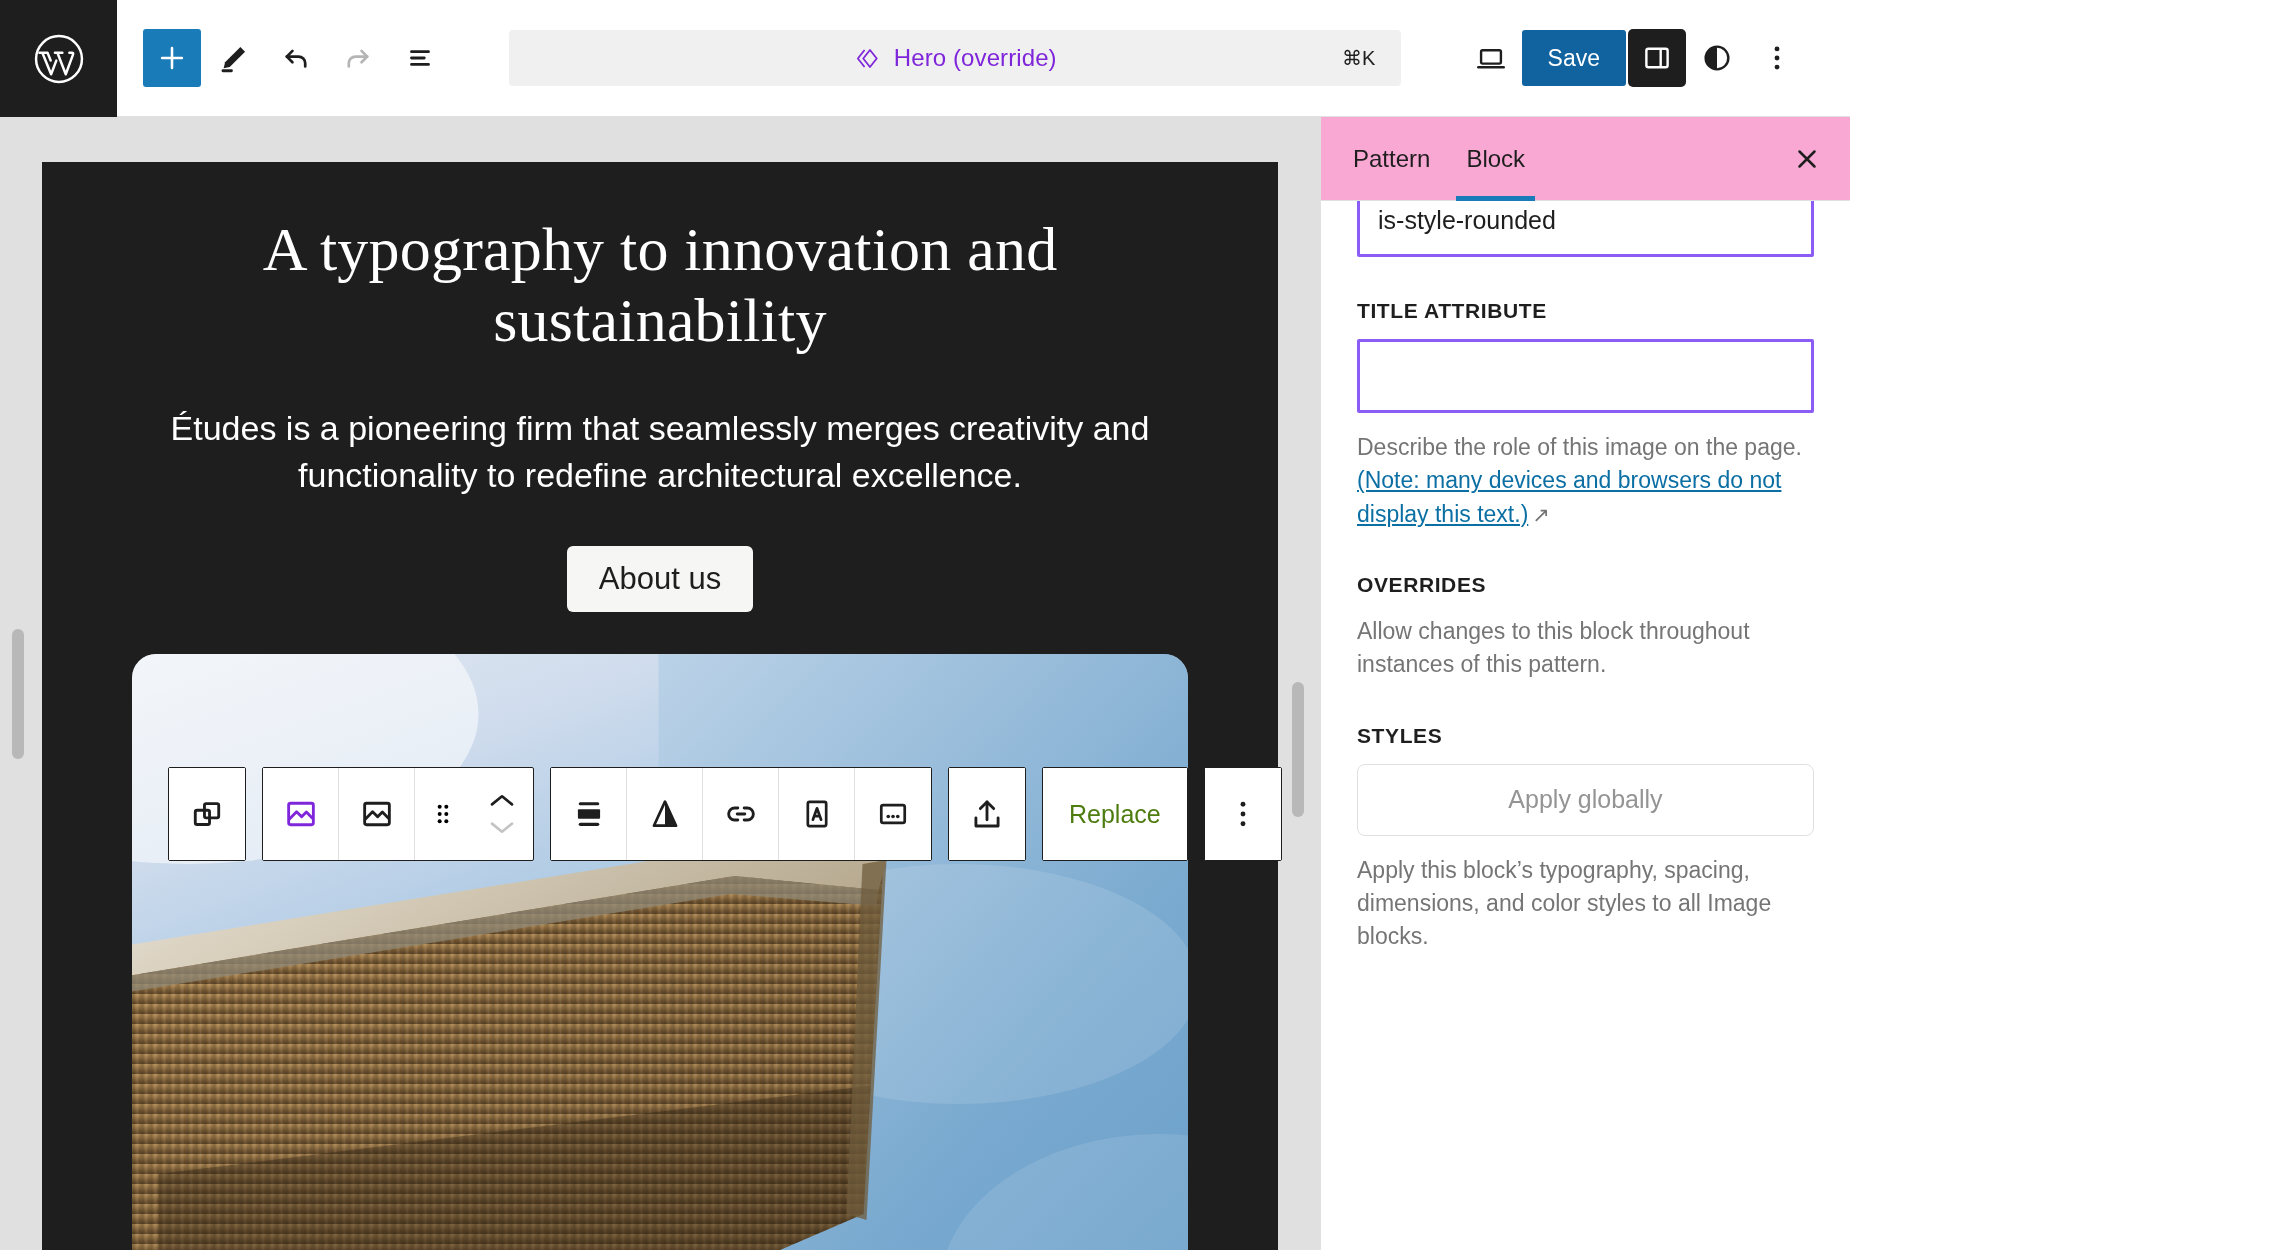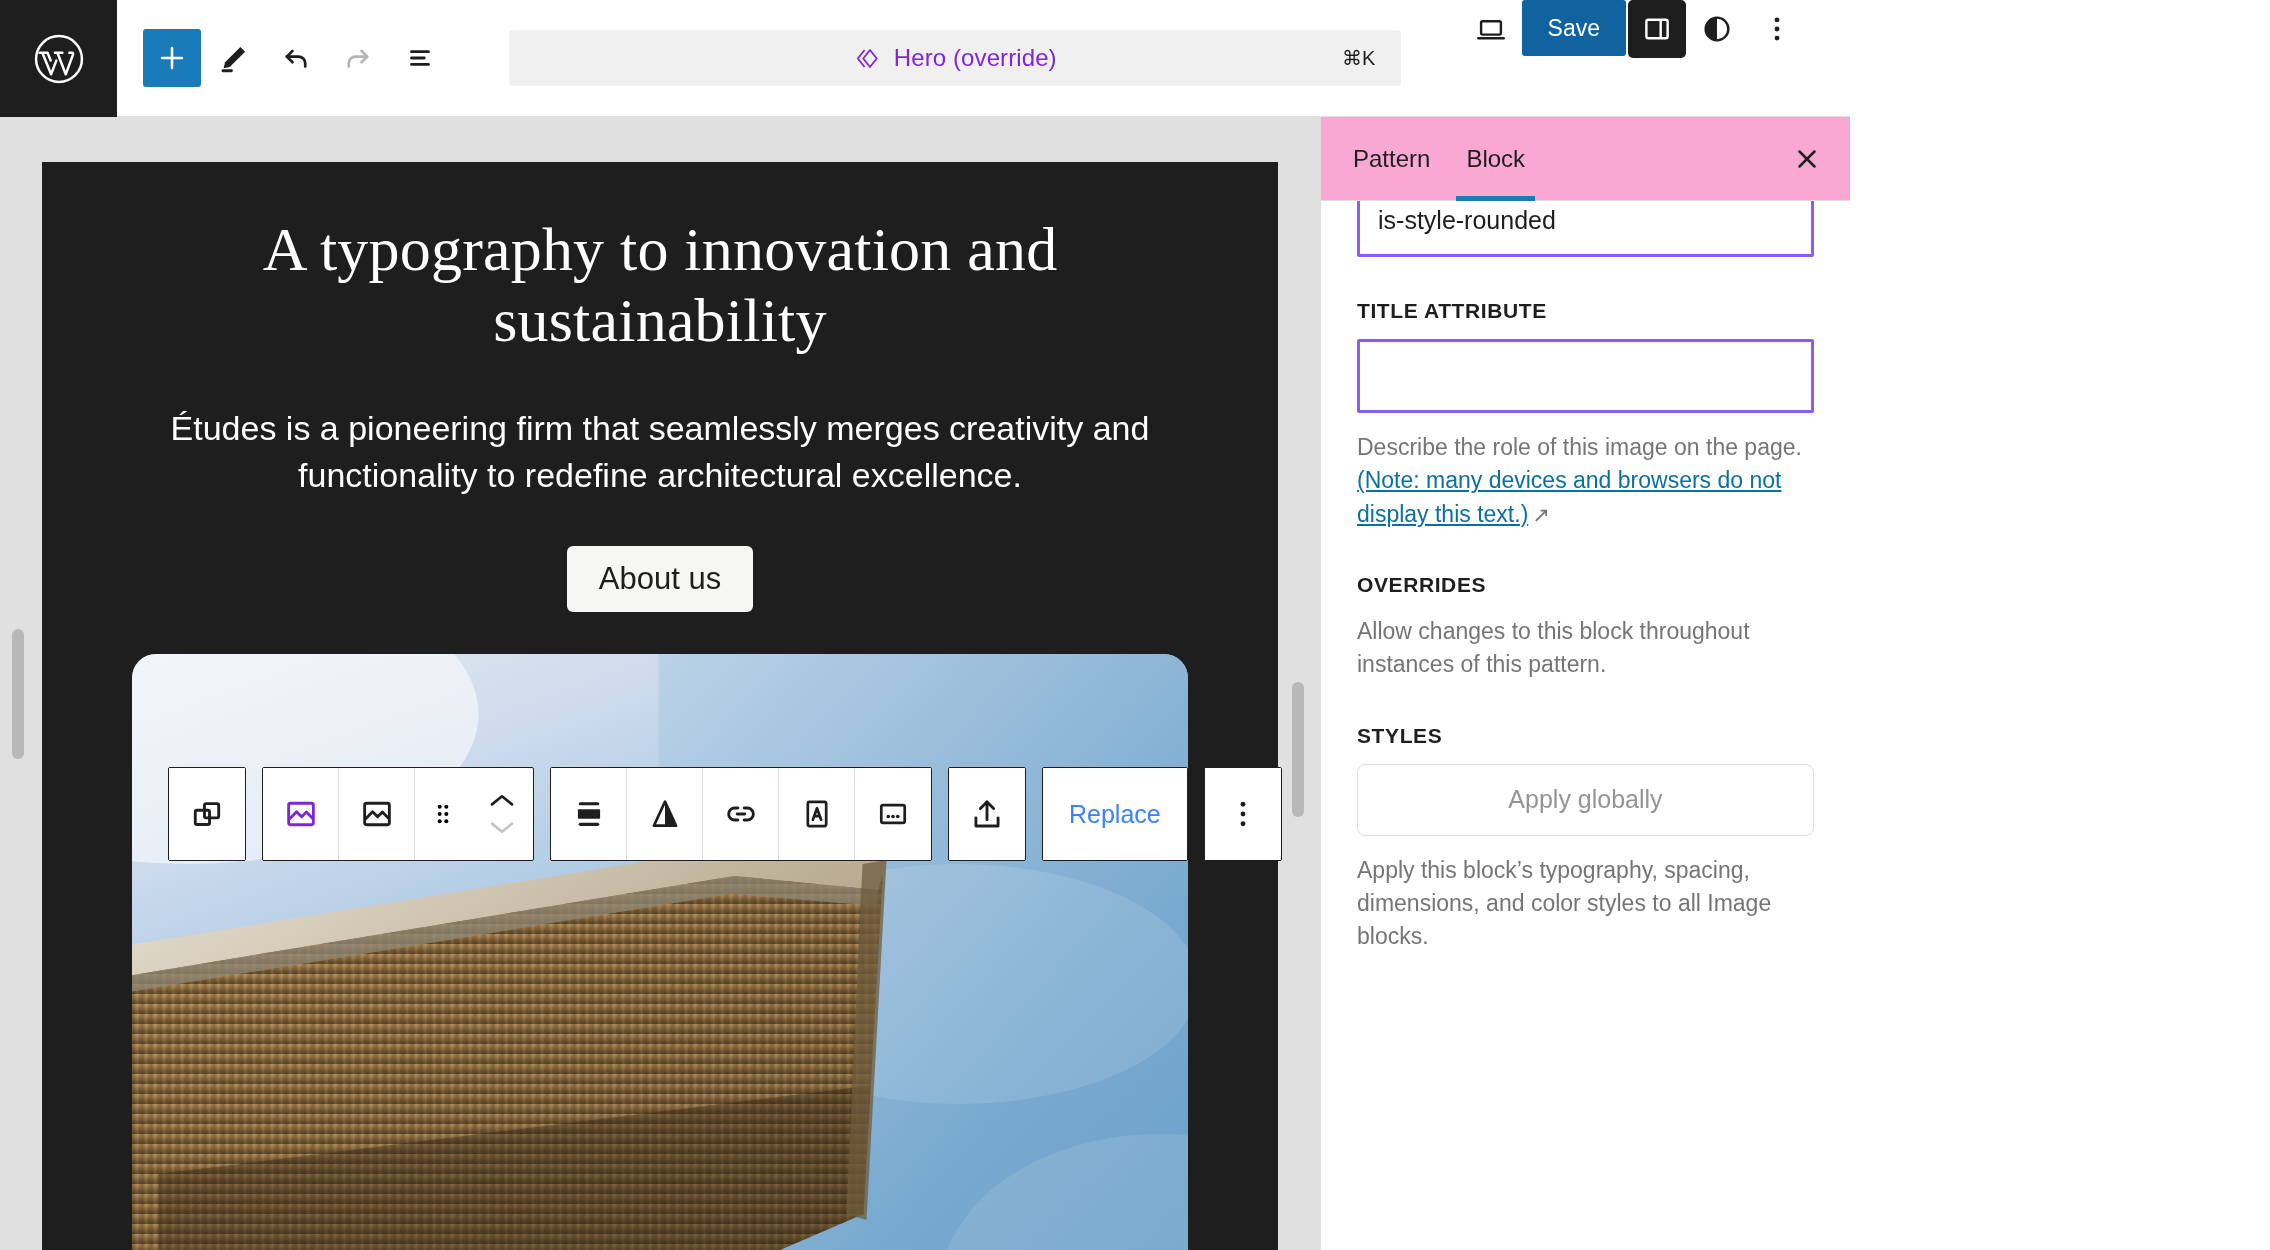--- a/index.html
+++ b/index.html
@@ -62,21 +62,21 @@
   }
   .cmdbar-inner { display: flex; align-items: center; gap: 13px; }
   .cmdbar-icon { width: 27px; height: 27px; color: #7f26db; display: block; }
   .cmdbar-title { font-size: 24px; color: #7f26db; letter-spacing: 0.1px; }
   .cmdbar-shortcut {
     position: absolute; right: 26px; top: 50%; transform: translateY(-50%);
     font-size: 20px; color: #1e1e1e;
   }
 
   .header-right {
-    display: flex; gap: 2px;
+    display: flex; align-items: center; gap: 2px;
     padding-right: 44px; flex: 0 0 auto;
   }
   .save-btn {
     background: #1163a0; color: #fff;
     border: none; border-radius: 3px;
     height: 56px; padding: 0 26px;
     font-size: 23px; font-family: "Liberation Sans", sans-serif;
     cursor: pointer; display: flex; align-items: center;
   }
   .hbtn.dark {
@@ -175,21 +175,21 @@
     display: flex; align-items: stretch;
   }
   .tb-mover .drag { width: 56px; display:flex; align-items:center; justify-content:center; cursor: grab; }
   .tb-mover .arrows { width: 62px; display: flex; flex-direction: column; align-items: center; justify-content: center; gap: 10px; }
   .tb-mover .arrows svg { width: 30px; height: 18px; }
   .arrow-up { color: #1e1e1e; }
   .arrow-down { color: #c4c4c4; }
   .tb-replace {
     padding: 0 26px;
     display: flex; align-items: center; justify-content: center;
-    font-size: 25px; color: #3b82f6; background: #fff;
+    font-size: 25px; color: #4d7c0f; background: #fff;
     border: none; border-right: 1px solid #e0e0e0; cursor: pointer;
     white-space: nowrap;
   }
 
   
   .scroll-track-left {
     position: absolute; left: 12px; top: 0; bottom: 0; width: 14px;
   }
   .scroll-thumb {
     position: absolute; width: 12px; border-radius: 6px; background: #b0b0b0; opacity: .85;

